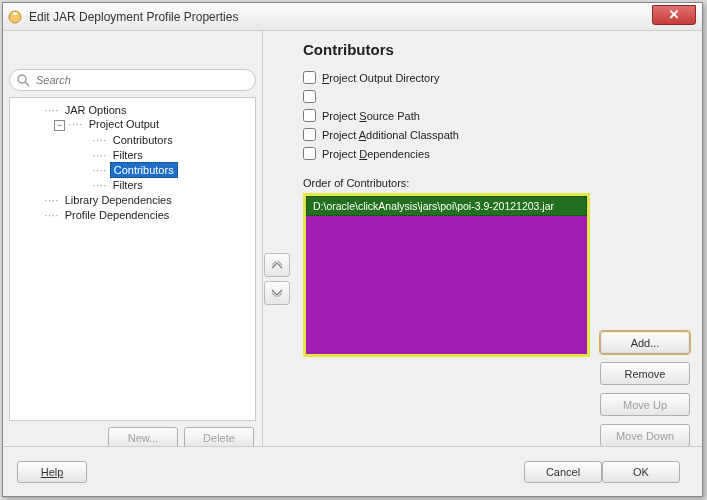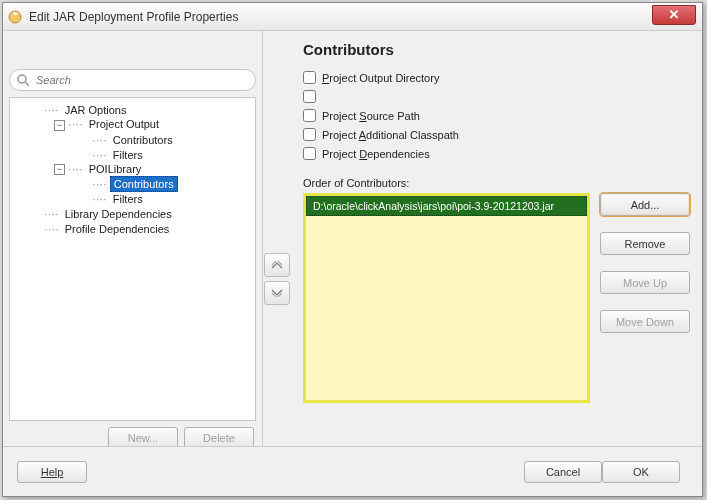--- a/index.html
+++ b/index.html
@@ -24,24 +24,24 @@
     .btn { min-width: 70px; height: 22px; border: 1px solid #b0b0b0; background: linear-gradient(#fdfdfd,#e6e6e6); border-radius: 3px; color: #333; cursor: pointer; font-size: 11px; padding: 0 8px; }
     .btn.disabled { color: #a0a0a0; cursor: default; }
     .btn.focused { outline: 1px solid #e0a84e; box-shadow: 0 0 2px #f0c070 inset; }
     .right-panel { flex: 1; padding: 10px 12px 6px 12px; display: flex; flex-direction: column; }
     .panel-title { font-size: 15px; font-weight: bold; color: #222; margin-bottom: 10px; }
     .checkbox-row { display: flex; align-items: center; margin: 3px 0; color: #222; }
     .checkbox-row input { margin-right: 6px; }
     .checkbox-row u { text-decoration: underline; }
     .order-label { margin-top: 14px; margin-bottom: 4px; color: #222; }
     .order-section { display: flex; gap: 10px; flex: 1; }
-    .list-container { flex: 1; border: 3px solid #e3e646; background: #fef9c3; height: 210px; }
+    .list-container { flex: 1; border: 3px solid #e3e646; background: #a21caf; height: 164px; }
     .list-item { padding: 3px 6px; color: #fff; font-size: 10.5px; }
     .list-item.highlighted { background: #226f1f; border: 1px dotted #0e3f0e; }
-    .list-buttons { display: flex; flex-direction: column; gap: 16px; }
+    .list-buttons { display: flex; flex-direction: column; gap: 8px; justify-content: flex-end; }
     .list-buttons .btn { min-width: 90px; height: 23px; }
     .bottom-bar { position: absolute; bottom: 0; left: 0; right: 0; height: 50px; border-top: 1px solid #ccc; background: #f0f0f0; display: flex; align-items: center; padding: 0 14px; }
     .bottom-bar .help { margin-right: auto; text-decoration: underline; }
     .dots { color:#999; }
     .indent1 { padding-left: 18px; }
     .indent2 { padding-left: 42px; }
     .indent3 { padding-left: 66px; }
     .expander { display:inline-block; width:11px; height:11px; border:1px solid #888; text-align:center; line-height:9px; font-size:9px; color:#555; margin-right:3px; background:#fff; vertical-align:middle; }
     .noexp { display:inline-block; width:11px; height:11px; margin-right:3px; }
   </style>
@@ -66,21 +66,20 @@
             <line x1="9" y1="9" x2="13" y2="13" stroke="#999" stroke-width="1.5"></line>
           </svg>
         <input class="search-input" placeholder="Search" style="">
       </div>
 
       <div class="tree">
         <div class="tree-node indent1"><span class="noexp"></span><span class="dots">····</span> <span class="label">JAR Options</span></div>
         <div class="tree-node indent2"><span class="expander">−</span><span class="dots">····</span> <span class="label">Project Output</span></div>
         <div class="tree-node indent3"><span class="noexp"></span><span class="dots">····</span> <span class="label">Contributors</span></div>
         <div class="tree-node indent3"><span class="noexp"></span><span class="dots">····</span> <span class="label">Filters</span></div>
-        <div class="tree-node indent2"><span class="expander">−</span><span class="dots">····</span> <span class="label">POILibrary</span></div>
         <div class="tree-node indent3 selected"><span class="noexp"></span><span class="dots">····</span> <span class="label">Contributors</span></div>
         <div class="tree-node indent3"><span class="noexp"></span><span class="dots">····</span> <span class="label">Filters</span></div>
         <div class="tree-node indent1"><span class="noexp"></span><span class="dots">····</span> <span class="label">Library Dependencies</span></div>
         <div class="tree-node indent1"><span class="noexp"></span><span class="dots">····</span> <span class="label">Profile Dependencies</span></div>
       </div>
 
       <div class="left-buttons">
         <button class="btn disabled">New...</button>
         <button class="btn disabled">Delete</button>
       </div>

